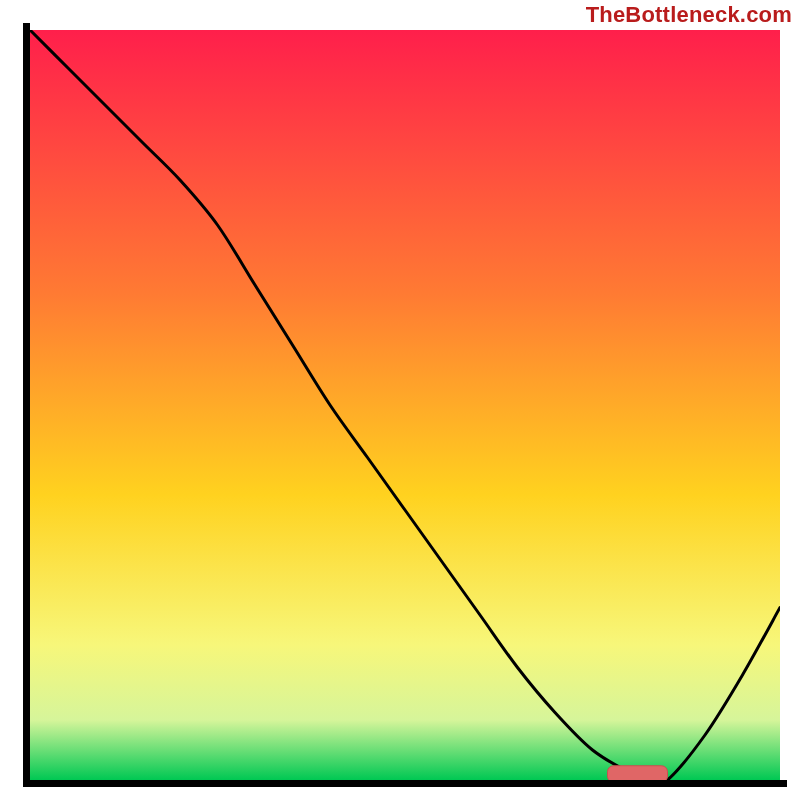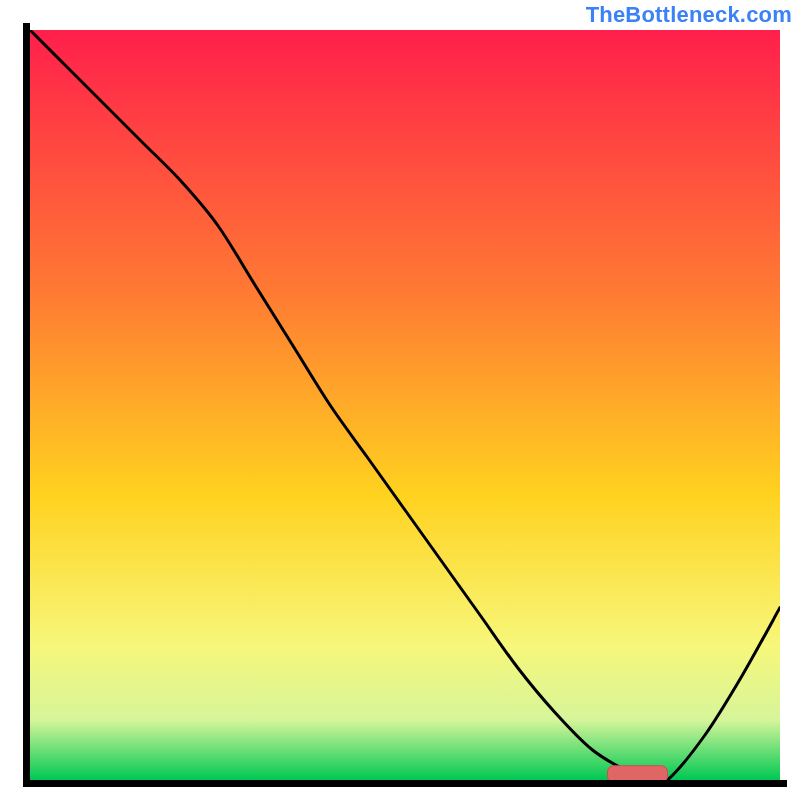--- a/index.html
+++ b/index.html
@@ -14,21 +14,21 @@
     position: relative;
     width: 800px;
     height: 800px;
   }
   .watermark {
     position: absolute;
     top: 2px;
     right: 8px;
     font-size: 22px;
     font-weight: 600;
-    color: #3b82f6;
+    color: #b91c1c;
     letter-spacing: 0.2px;
   }
   svg {
     display: block;
   }
 </style>
 </head>
 <body>
 
 <div class="frame">

